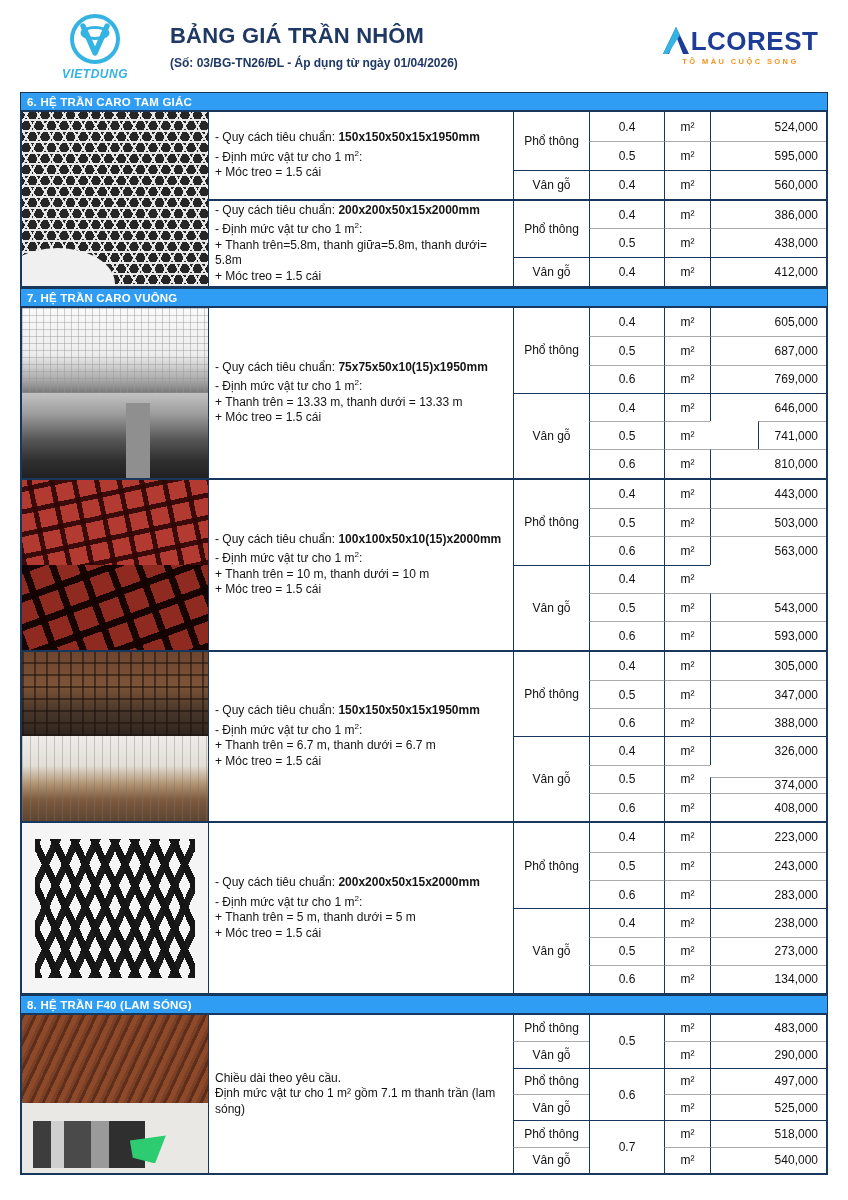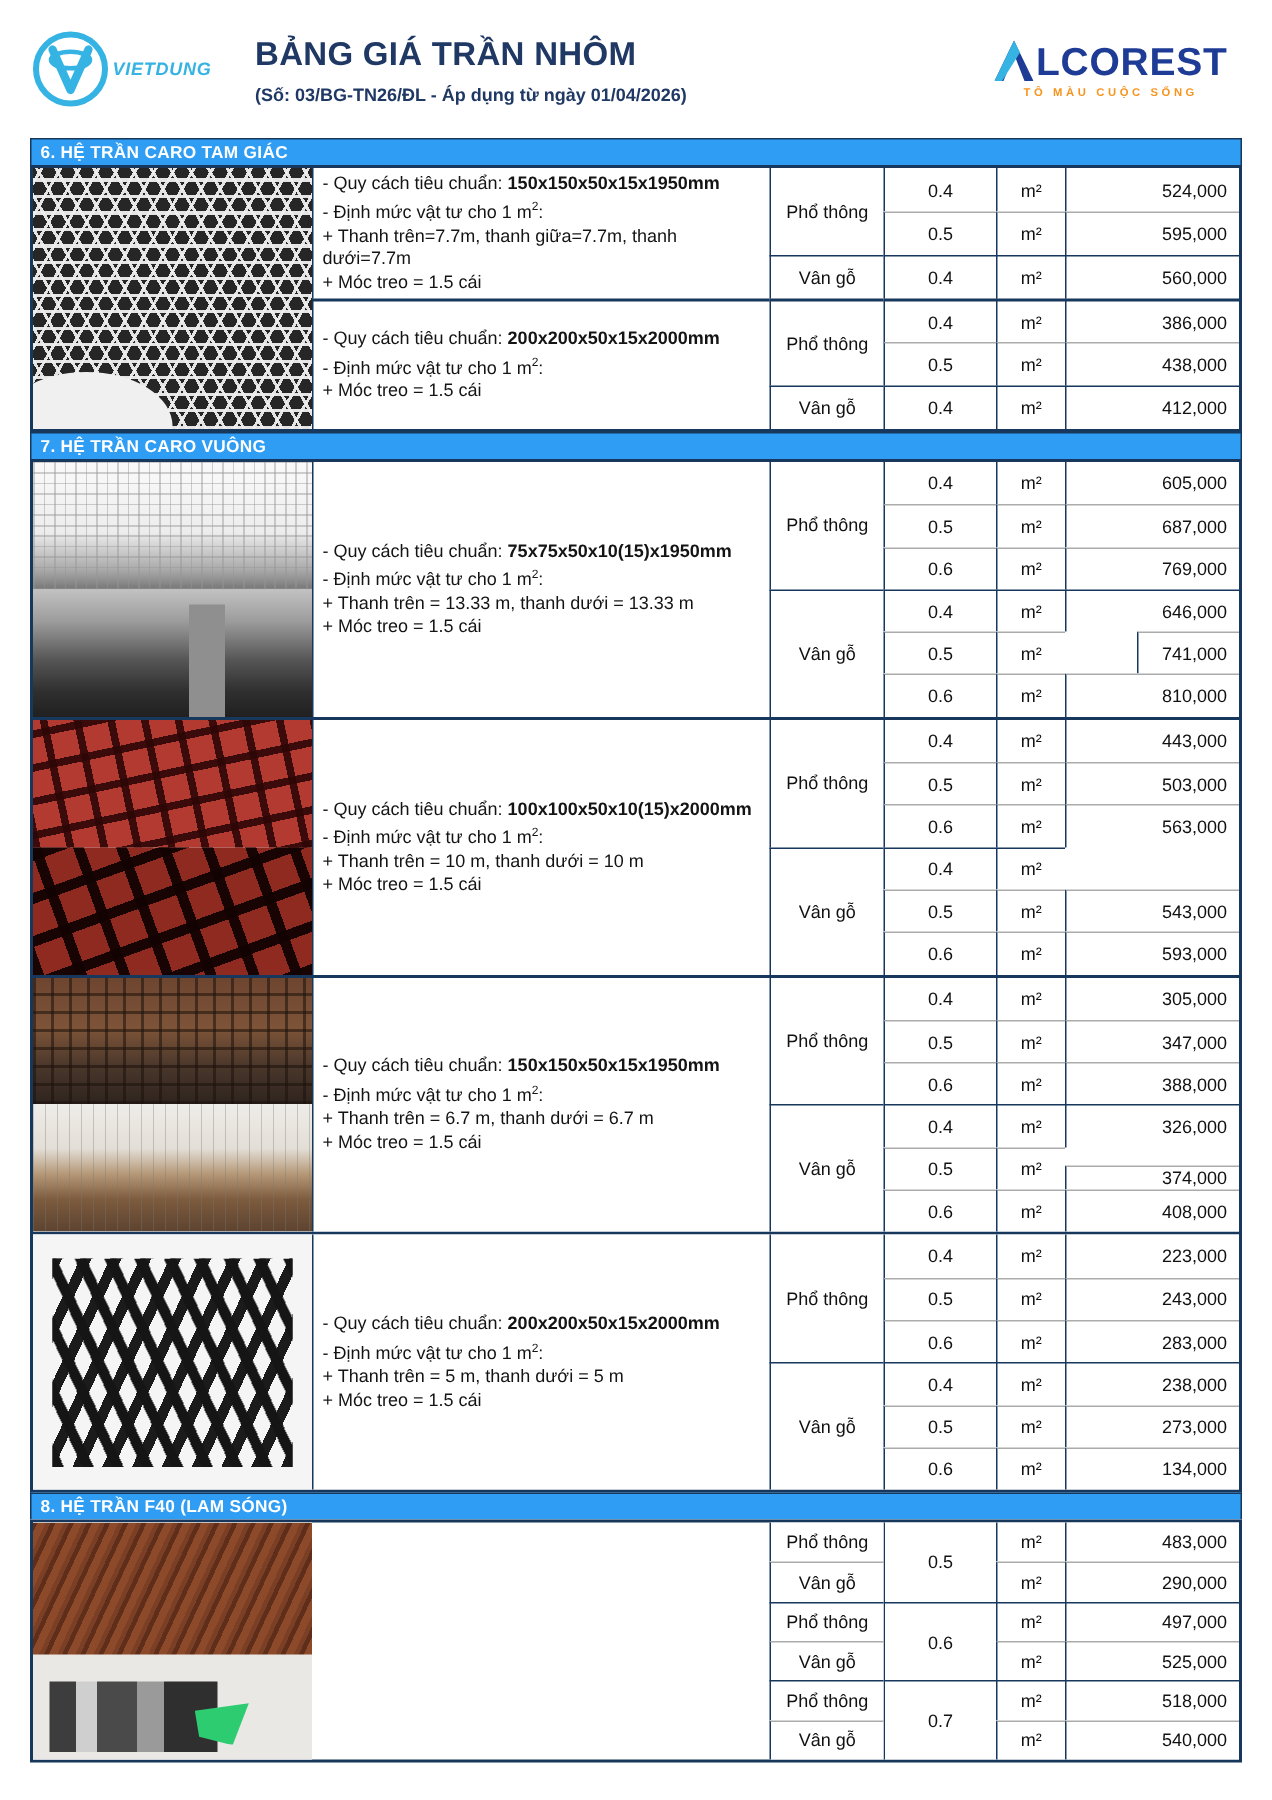--- a/index.html
+++ b/index.html
@@ -1,21 +1,21 @@
 <!DOCTYPE html>
 <html><head>
 <meta charset="utf-8">
 <style>
   html,body{margin:0;padding:0;background:#fff;}
   body{font-family:"Liberation Sans","DejaVu Sans",sans-serif;color:#111;}
   .page{width:848px;height:1200px;background:#fff;overflow:hidden;position:relative;}
 
   
   .doc-header{height:92px;display:flex;align-items:center;padding:0 20px;box-sizing:border-box;}
-  .brand-left{width:150px;display:flex;flex-direction:row;align-items:center;gap:1px;}
+  .brand-left{width:150px;display:flex;flex-direction:column;align-items:center;gap:1px;}
   .brand-left-name{font-size:12px;font-weight:bold;font-style:italic;color:#35b3e3;letter-spacing:.5px;}
   .title-wrap{flex:1;text-align:left;}
   .doc-title{margin:0;font-size:22px;font-weight:bold;color:#1f3864;letter-spacing:.2px;}
   .doc-subtitle{margin-top:7px;font-size:12px;font-weight:bold;color:#1f3864;}
   .brand-right{width:175px;display:flex;flex-direction:column;align-items:center;}
   .alcorest-row{display:flex;align-items:flex-end;gap:2px;}
   .alcorest-text{font-size:26px;font-weight:bold;color:#1e3c96;letter-spacing:.5px;line-height:26px;}
   .alcorest-tagline{font-size:7.5px;font-weight:bold;color:#f7941d;letter-spacing:2.4px;margin-top:3px;}
 
   
@@ -129,37 +129,37 @@
       <div class="section-body">
         <div class="block-grid" style="grid-auto-rows: 29px;">
           <div class="cell img-cell" style="grid-area: 1 / 1 / span 6;">
             <div class="ph ph-triangle-grid-ceiling">
               <i class="ph-accent"></i>
             </div>
           </div>
           <div class="cell c-desc" style="grid-area: 1 / 2 / span 3;">
             <div class="desc-line"><span>- Quy cách tiêu chuẩn: </span><b>150x150x50x15x1950mm</b></div>
             <div class="desc-line"><span>- Định mức vật tư cho 1 m</span><sup>2</sup><span>:</span></div>
-            <div class="desc-line">+ Thanh trên=7.7m, thanh giữa=7.7m, thanh dưới=7.7m</div>
             <div class="desc-line">+ Móc treo = 1.5 cái</div>
           </div>
           <div class="cell c-type" style="grid-area: 1 / 3 / span 2;">Phổ thông</div>
           <div class="cell c-thick" style="grid-area: 1 / 4;">0.4</div>
           <div class="cell c-unit" style="grid-area: 1 / 5;">m²</div>
           <div class="cell c-price" style="grid-area: 1 / 6;">524,000</div>
           <div class="cell c-thick bt-light" style="grid-area: 2 / 4;">0.5</div>
           <div class="cell c-unit bt-light" style="grid-area: 2 / 5;">m²</div>
           <div class="cell c-price bt-light" style="grid-area: 2 / 6;">595,000</div>
           <div class="cell c-type bt-dark" style="grid-area: 3 / 3 / span 1;">Vân gỗ</div>
           <div class="cell c-thick bt-dark" style="grid-area: 3 / 4;">0.4</div>
           <div class="cell c-unit bt-dark" style="grid-area: 3 / 5;">m²</div>
           <div class="cell c-price bt-dark" style="grid-area: 3 / 6;">560,000</div>
           <div class="cell c-desc bt-block" style="grid-area: 4 / 2 / span 3;">
             <div class="desc-line"><span>- Quy cách tiêu chuẩn: </span><b>200x200x50x15x2000mm</b></div>
             <div class="desc-line"><span>- Định mức vật tư cho 1 m</span><sup>2</sup><span>:</span></div>
+            <div class="desc-line">+ Thanh trên=5.8m, thanh giữa=5.8m, thanh dưới= 5.8m</div>
             <div class="desc-line">+ Móc treo = 1.5 cái</div>
           </div>
           <div class="cell c-type bt-block" style="grid-area: 4 / 3 / span 2;">Phổ thông</div>
           <div class="cell c-thick bt-block" style="grid-area: 4 / 4;">0.4</div>
           <div class="cell c-unit bt-block" style="grid-area: 4 / 5;">m²</div>
           <div class="cell c-price bt-block" style="grid-area: 4 / 6;">386,000</div>
           <div class="cell c-thick bt-light" style="grid-area: 5 / 4;">0.5</div>
           <div class="cell c-unit bt-light" style="grid-area: 5 / 5;">m²</div>
           <div class="cell c-price bt-light" style="grid-area: 5 / 6;">438,000</div>
           <div class="cell c-type bt-dark" style="grid-area: 6 / 3 / span 1;">Vân gỗ</div>
@@ -306,20 +306,24 @@
       </div>
       <div class="section-bar">
         <span class="section-bar-label">8. HỆ TRẦN F40 (LAM SÓNG)</span>
       </div>
       <div class="section-body">
         <div class="block-grid" style="grid-auto-rows: 26.3px;">
           <div class="cell img-cell" style="grid-area: 1 / 1 / span 6;">
             <div class="ph ph-wood-slat-ceiling">
               <i class="ph-accent"></i>
             </div>
+          </div>
+          <div class="cell c-desc" style="grid-area: 1 / 2 / span 6;">
+            <div class="desc-line">Chiều dài theo yêu cầu.</div>
+            <div class="desc-line">Định mức vật tư cho 1 m² gồm 7.1 m thanh trần (lam sóng)</div>
           </div>
           <div class="cell c-thick" style="grid-area: 1 / 4 / span 2;">0.5</div>
           <div class="cell c-type" style="grid-area: 1 / 3;">Phổ thông</div>
           <div class="cell c-unit" style="grid-area: 1 / 5;">m²</div>
           <div class="cell c-price" style="grid-area: 1 / 6;">483,000</div>
           <div class="cell c-type bt-light" style="grid-area: 2 / 3;">Vân gỗ</div>
           <div class="cell c-unit bt-light" style="grid-area: 2 / 5;">m²</div>
           <div class="cell c-price bt-light" style="grid-area: 2 / 6;">290,000</div>
           <div class="cell c-thick bt-dark" style="grid-area: 3 / 4 / span 2;">0.6</div>
           <div class="cell c-type bt-dark" style="grid-area: 3 / 3;">Phổ thông</div>

